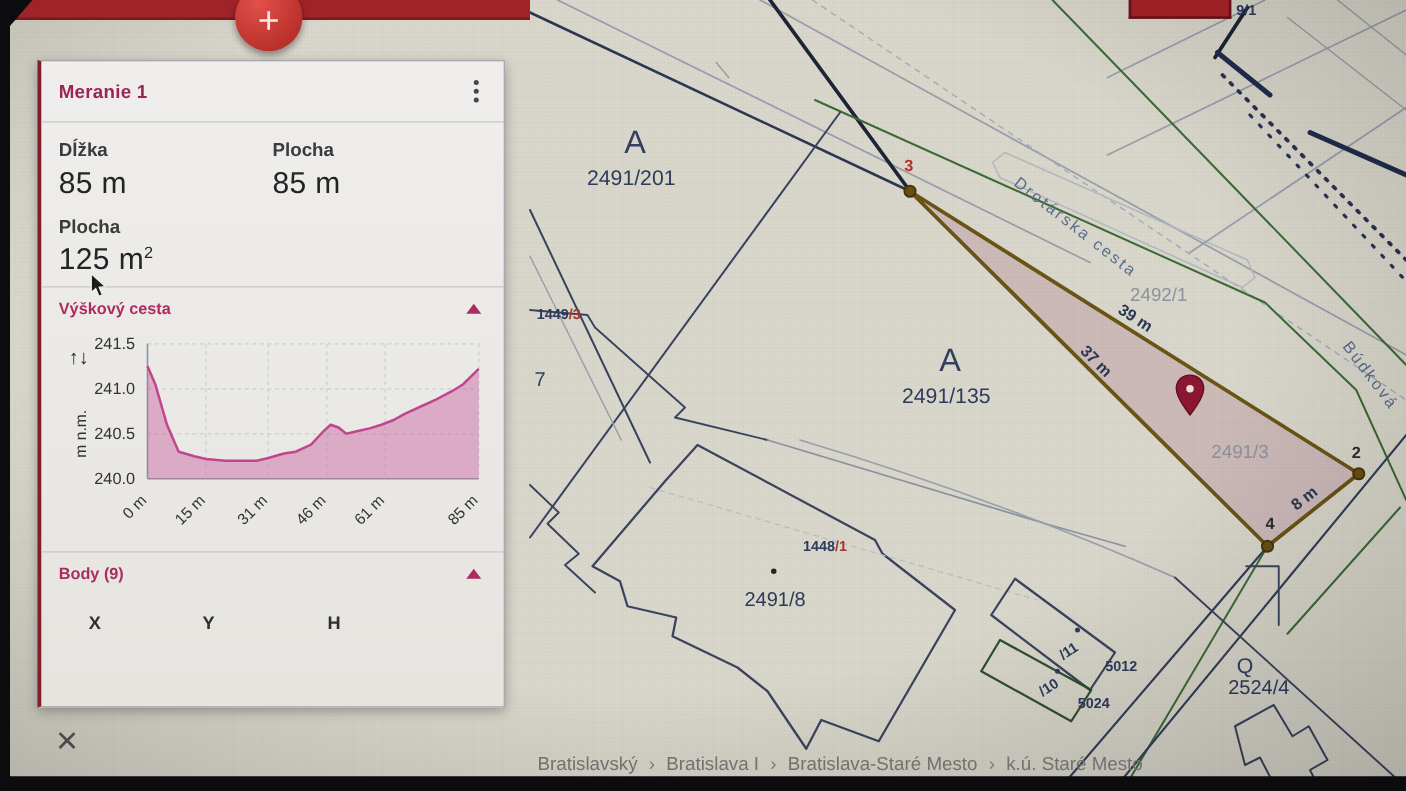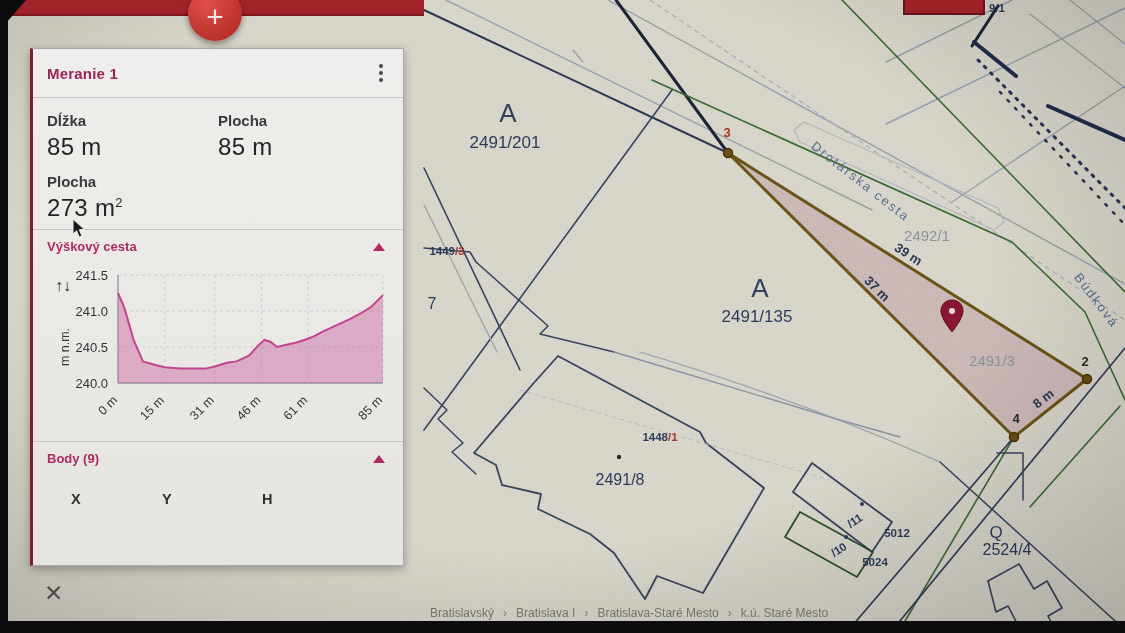--- a/index.html
+++ b/index.html
@@ -60,21 +60,21 @@
   .coord-row2{display:flex;font-size:14.5px;font-weight:bold;color:#2f2f31;margin-top:10px;}
   .cw1{width:215px;padding-left:24px;box-sizing:border-box;}
   .cw2{padding-left:0px;}
   .cx{width:115px;padding-left:24px;box-sizing:border-box;}
   .cy{width:100px;}
   .ch{}
   
   .close-x{position:absolute;left:44px;top:580px;font-size:23px;color:#4b4b4d;z-index:5;
            font-weight:300;cursor:pointer;}
   
-  .breadcrumb{position:absolute;left:430px;bottom:13px;font-size:12px;color:#72716f;z-index:4;
+  .breadcrumb{position:absolute;left:430px;bottom:13px;font-size:15px;color:#72716f;z-index:4;
               white-space:nowrap;}
   .bc-sep{margin:0 9px;color:#7d7c7a;}
   
   .bezel-bottom{position:absolute;left:0;bottom:0;width:100%;height:12px;background:#0c0c0e;z-index:9;}
   .bezel-left{position:absolute;left:0;top:0;width:8px;height:100%;background:#0c0c0e;z-index:9;}
   .bezel-corner{position:absolute;left:0;top:0;width:0;height:0;z-index:9;
            border-top:30px solid #0c0c0e;border-right:26px solid transparent;}
   .cursor{position:absolute;left:72px;top:219px;z-index:8;}
   .redbox{position:absolute;left:903px;top:0;width:82px;height:15px;background:#9c2126;
           border:2px solid #63121a;border-top:none;box-sizing:border-box;z-index:4;}
@@ -207,21 +207,21 @@
           <div class="val">85 m</div>
         </div>
         <div class="metric">
           <div class="lab">Plocha</div>
           <div class="val">85 m</div>
         </div>
       </div>
       <div class="metric-row" style="margin-top:12px;">
         <div class="metric">
           <div class="lab">Plocha</div>
-          <div class="val"><span>273 m</span><sup>2</sup></div>
+          <div class="val"><span>125 m</span><sup>2</sup></div>
         </div>
       </div>
     </div>
 
     <div class="sect-head">
       <span class="sect-title">Výškový cesta</span>
       <span class="tri-up"></span>
     </div>
 
     <div class="chart-wrap">

